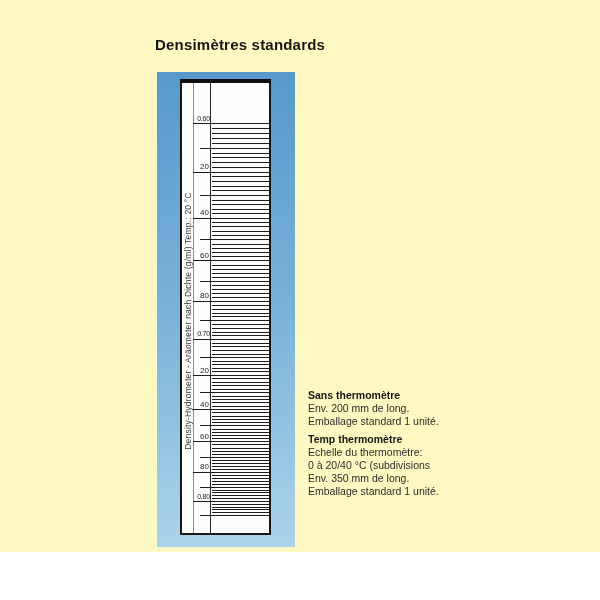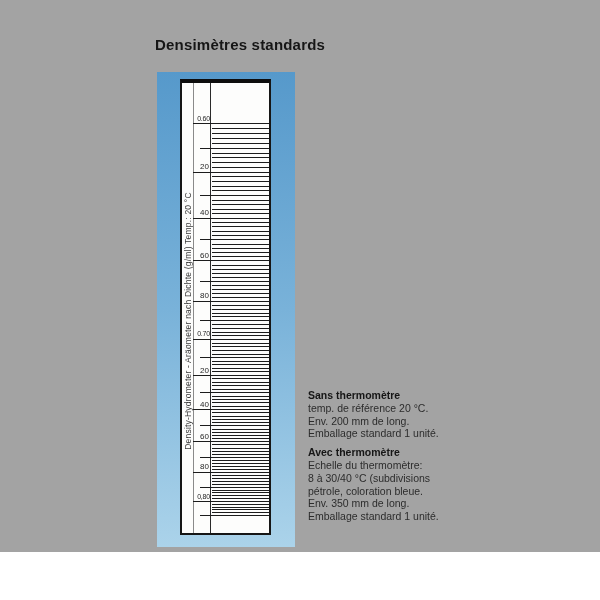--- a/index.html
+++ b/index.html
@@ -1,19 +1,19 @@
 <!DOCTYPE html>
 <html><head>
 <meta charset="utf-8">
 <style>
   html,body{margin:0;padding:0;background:#ffffff;}
   .page{
     position:relative;
     width:600px;height:552px;
-    background:#a3a3a3;
+    background:#fef9c3;
     font-family:"Liberation Sans", sans-serif;
     overflow:hidden;
   }
   .title{
     position:absolute;left:155px;top:36px;
     font-size:15px;font-weight:bold;color:#161616;
     letter-spacing:0.2px;
   }
   
   .photo{
@@ -195,30 +195,28 @@
             <div class="tick" style="left: 18px; width: 69px; top: 432px; background: rgb(28, 28, 28);"></div>
           </div>
       </div>
     </div>
   </div>
 
   <div class="copy">
     <div class="block">
       <div class="block-title">Sans thermomètre</div>
       <div class="lines">
-          <div class="line">temp. de référence 20 °C.</div>
           <div class="line">Env. 200 mm de long.</div>
           <div class="line">Emballage standard 1 unité.</div>
         </div>
     </div>
     <div class="block">
-      <div class="block-title">Avec thermomètre</div>
+      <div class="block-title">Temp thermomètre</div>
       <div class="lines">
           <div class="line">Echelle du thermomètre:</div>
-          <div class="line">8 à 30/40  °C (subdivisions</div>
-          <div class="line">pétrole, coloration bleue.</div>
+          <div class="line">0 à 20/40  °C (subdivisions</div>
           <div class="line">Env. 350 mm de long.</div>
           <div class="line">Emballage standard 1 unité.</div>
         </div>
     </div>
   </div>
 
 </div>
 
 </body></html>

